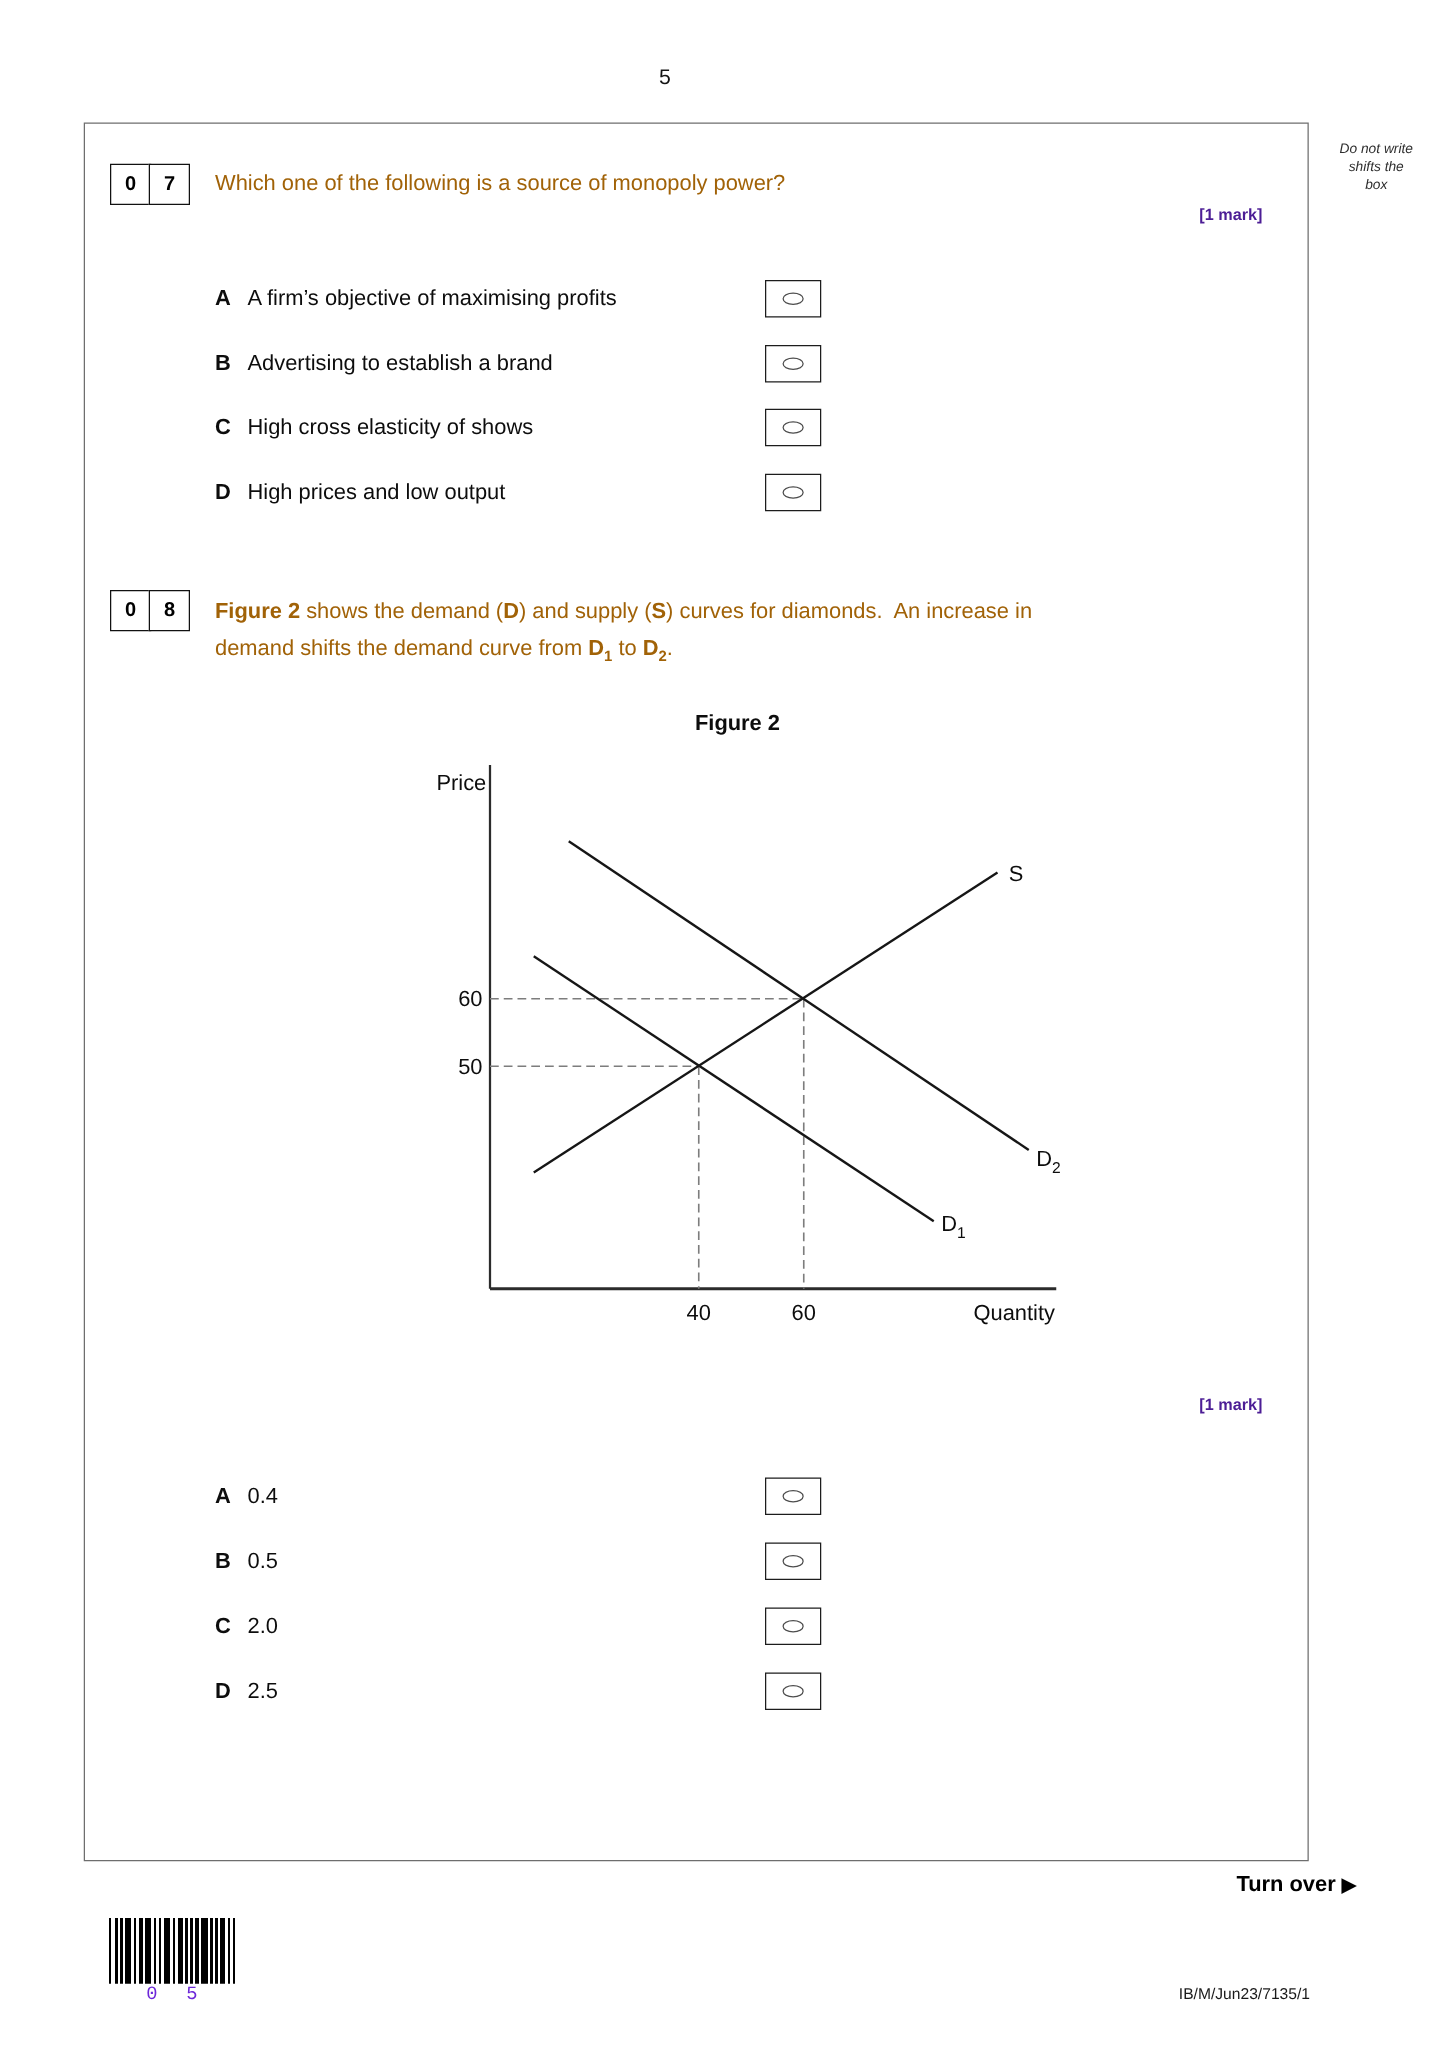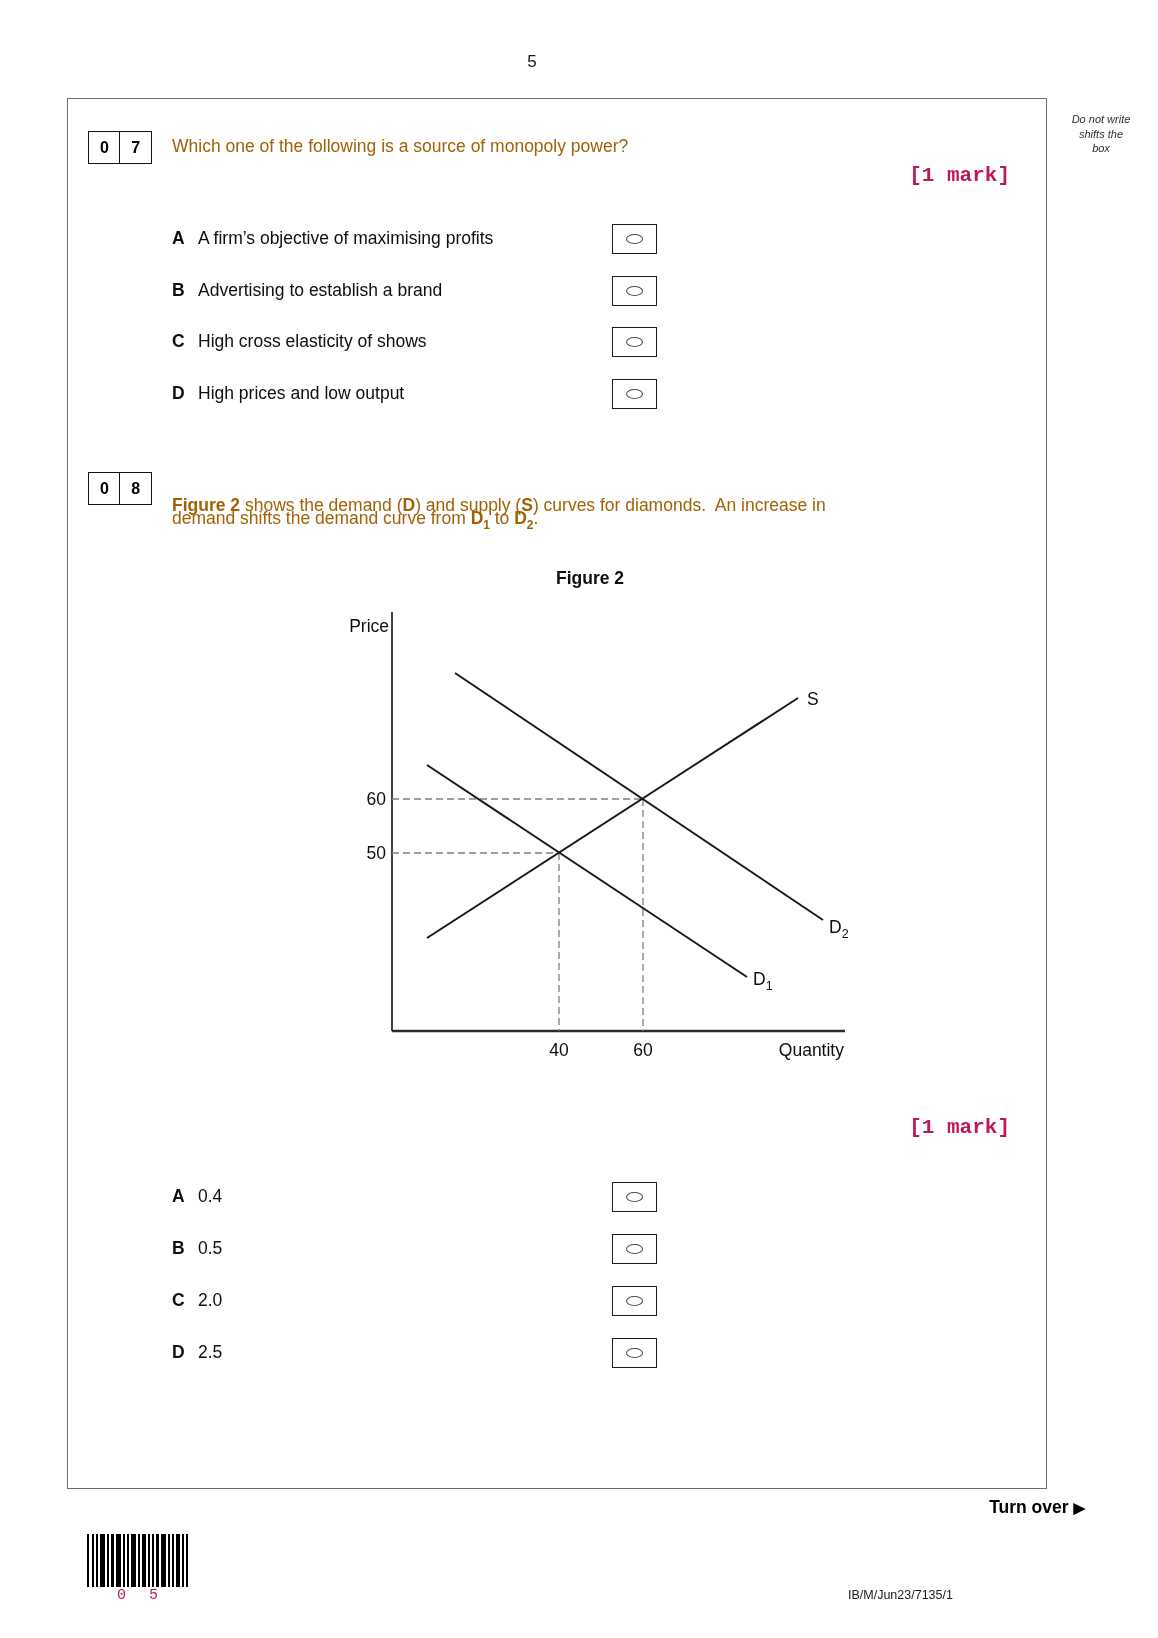--- a/index.html
+++ b/index.html
@@ -30,21 +30,21 @@
   .numbox{display:flex;}
   .numbox .cell{
     width:31px;height:31px;border:1.8px solid #111;
     margin-right:-1.8px;background:#fff;
     display:flex;align-items:center;justify-content:center;
     font-size:16px;font-weight:bold;color:#000;
   }
   .qtext{font-size:17.5px;color:#a16207;}
   .marks{
     width:210px;text-align:right;
-    font-size:21px;font-weight:bold;color:#be185d;font-family:Liberation Mono, monospace;
+    font-size:13px;font-weight:bold;color:#4c1d95;
   }
   .opt-row{display:flex;align-items:center;font-size:17.5px;color:#0d0d0d;}
   .opt-letter{font-weight:bold;width:26px;}
   .checkbox{
     width:43px;height:28px;border:1.6px solid #1c1c1c;background:#fff;
     display:flex;align-items:center;justify-content:center;
   }
   .oval{
     width:15px;height:8px;border:1.4px solid #4c4c4c;border-radius:50%;
     background:#fff;
@@ -54,25 +54,25 @@
     font-size:17.5px;font-weight:bold;color:#0d0d0d;
   }
   svg text{font-family:"Liberation Sans",sans-serif;fill:#0d0d0d;}
   .turn-over{
     left:868px;top:1497px;width:217px;text-align:right;
     font-size:17.5px;font-weight:bold;color:#000;
   }
   .turn-over .arrow{font-size:15px;}
   .barcode-digits{
     left:87px;top:1587px;width:101px;text-align:center;
-    font-family:"Liberation Mono",monospace;font-size:15px;color:#be185d;
+    font-family:"Liberation Mono",monospace;font-size:15px;color:#6d28d9;
     word-spacing:14px;
   }
   .footer-code{
-    left:848px;top:1588px;width:200px;text-align:left;
+    left:848px;top:1588px;width:200px;text-align:right;
     font-size:12.5px;color:#1a1a1a;
   }
 </style>
 </head>
 <body>
 
 <div class="sheet">
 
   <div class="abs page-number">5</div>
 
@@ -120,21 +120,21 @@
     <span>High prices and low output</span>
   </div>
   <div class="abs checkbox" style="left:612px;top:379px;">
     <div class="oval"></div>
   </div>
 
   <div class="abs numbox" style="left:88px;top:472px;">
     <div class="cell">0</div>
     <div class="cell">8</div>
   </div>
-  <div class="abs qtext" style="left:172px;top:478px;margin-top:17px;"><span class="b">Figure 2</span><span> shows the demand (</span><span class="b">D</span><span>) and supply (</span><span class="b">S</span><span>) curves for diamonds.&nbsp; An increase in</span></div>
+  <div class="abs qtext" style="left:172px;top:478px;"><span class="b">Figure 2</span><span> shows the demand (</span><span class="b">D</span><span>) and supply (</span><span class="b">S</span><span>) curves for diamonds.&nbsp; An increase in</span></div>
   <div class="abs qtext" style="left:172px;top:508px;"><span>demand shifts the demand curve from </span><span class="b">D</span><sub class="b">1</sub><span> to </span><span class="b">D</span><sub class="b">2</sub><span>.</span></div>
 
   <div class="abs fig-title">Figure 2</div>
 
   <svg class="abs" style="left:320px;top:585px;" width="540" height="480" viewBox="0 0 540 480">
 
     <line x1="72" y1="27" x2="72" y2="446" stroke="#2b2b2b" stroke-width="1.8"></line>
     <line x1="72" y1="446" x2="525" y2="446" stroke="#2b2b2b" stroke-width="2.4"></line>
 
     <line x1="72" y1="214" x2="323" y2="214" stroke="#7d7d7d" stroke-width="1.3" stroke-dasharray="7 4"></line>

